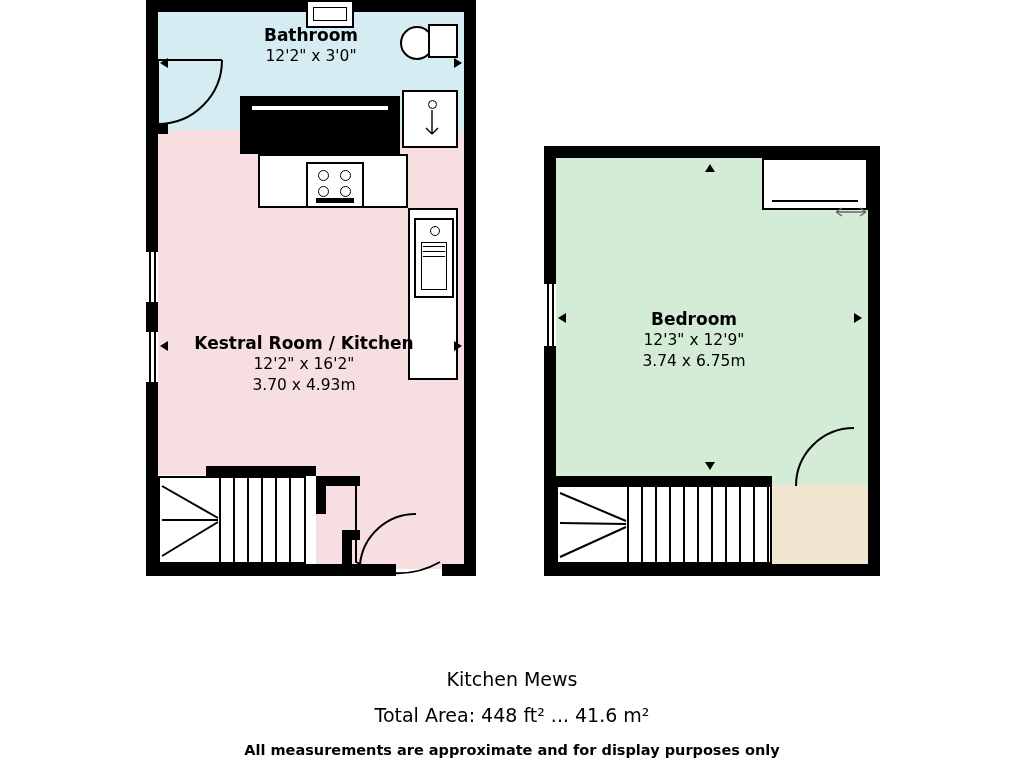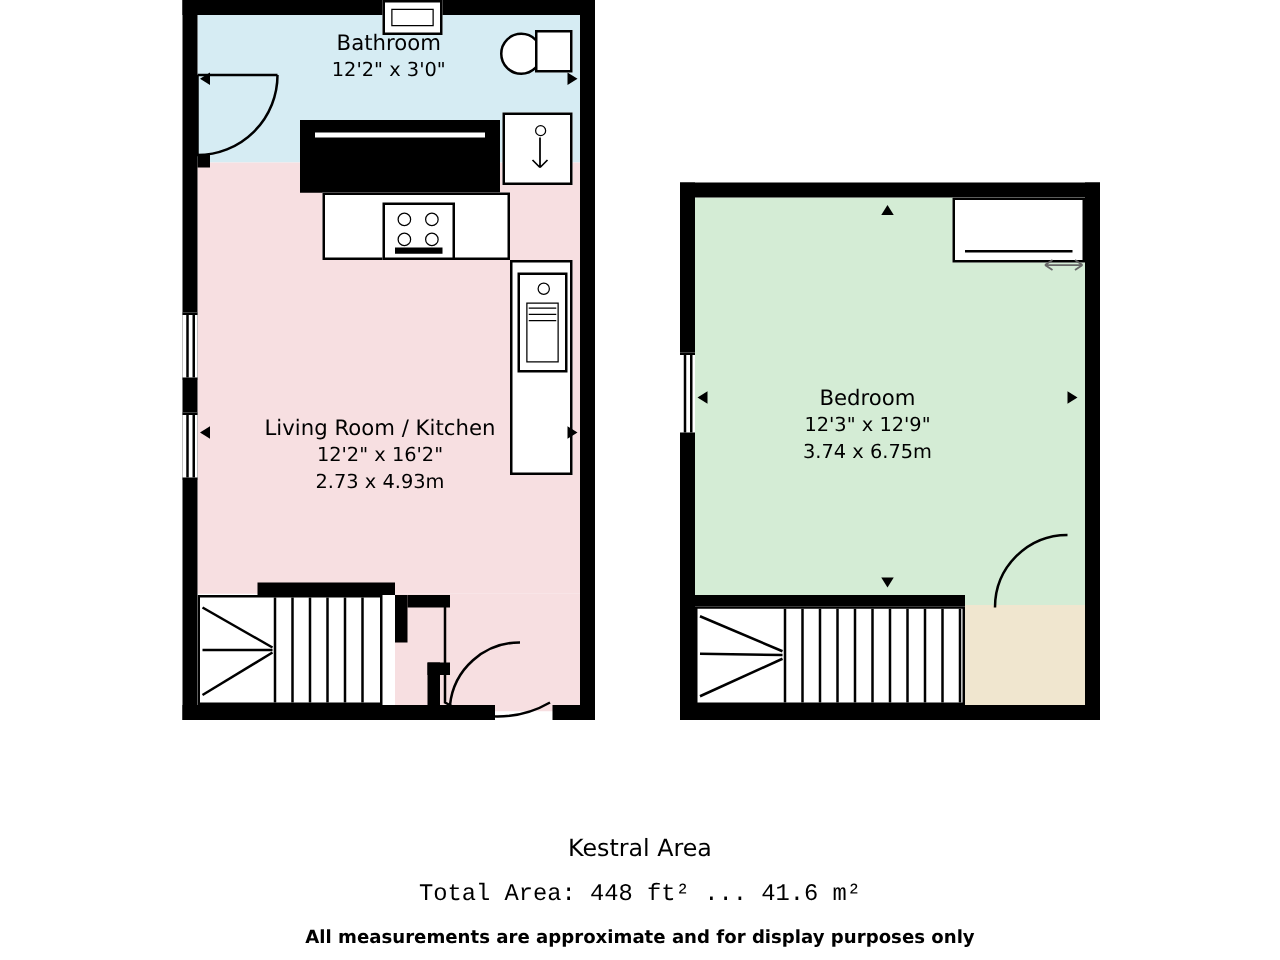--- a/index.html
+++ b/index.html
@@ -26,21 +26,21 @@
   .abs { position: absolute; }
   .wall { position: absolute; background: #000000; }
   .fill { position: absolute; }
   .label {
     position: absolute;
     text-align: center;
     line-height: 1.32;
     white-space: nowrap;
   }
   .label .rm-name {
-    font-weight: normal;
+    font-weight: bold;
     font-size: 17px;
     display: block;
   }
   .label .rm-dim {
     font-size: 15.5px;
     display: block;
   }
   .fixture {
     position: absolute;
     background: #ffffff;
@@ -61,21 +61,21 @@
   .arrow-down  { border-left: 5px solid transparent; border-right: 5px solid transparent; border-top: 8px solid #000; }
 
   
   .footer {
     position: absolute;
     left: 0;
     width: 1024px;
     text-align: center;
   }
   .f-title { top: 668px; font-size: 19px; }
-  .f-area  { top: 704px; font-size: 19px; font-family: Liberation Mono, monospace; }
+  .f-area  { top: 704px; font-size: 19px; }
   .f-note  { top: 742px; font-size: 14.5px; font-weight: bold; }
 
   svg { display: block; overflow: visible; }
 </style>
 </head>
 <body>
 
 <div class="stage">
 
   <div class="abs" style="left:146px; top:0px; width:330px; height:576px;">
@@ -176,23 +176,23 @@
     <div class="arrow arrow-left" style="left:14px; top:341px;"></div>
     <div class="arrow arrow-right" style="left:308px; top:341px;"></div>
   </div>
 
   <div class="label" style="left:158px; top:24px; width:306px;">
     <span class="rm-name">Bathroom</span>
     <span class="rm-dim">12'2" x 3'0"</span>
   </div>
 
   <div class="label" style="left:151px; top:332px; width:306px;">
-    <span class="rm-name">Living Room / Kitchen</span>
+    <span class="rm-name">Kestral Room / Kitchen</span>
     <span class="rm-dim">12'2" x 16'2"</span>
-    <span class="rm-dim">2.73 x 4.93m</span>
+    <span class="rm-dim">3.70 x 4.93m</span>
   </div>
 
   <div class="abs" style="left:544px; top:146px; width:336px; height:430px;">
 
     <div class="fill" style="left:12px; top:12px; width:312px; height:326px; background:#d4ecd5;"></div>
     <div class="fill" style="left:228px; top:338px; width:96px; height:80px; background:#f0e6cf;"></div>
 
     <div class="wall" style="left:0px; top:0px; width:336px; height:12px;"></div>
     <div class="wall" style="left:0px; top:0px; width:12px; height:430px;"></div>
     <div class="wall" style="left:324px; top:0px; width:12px; height:430px;"></div>
@@ -244,17 +244,17 @@
     <div class="arrow arrow-left" style="left:14px; top:167px;"></div>
     <div class="arrow arrow-right" style="left:310px; top:167px;"></div>
   </div>
 
   <div class="label" style="left:556px; top:308px; width:276px;">
     <span class="rm-name">Bedroom</span>
     <span class="rm-dim">12'3" x 12'9"</span>
     <span class="rm-dim">3.74 x 6.75m</span>
   </div>
 
-  <div class="footer f-title">Kestral Area</div>
+  <div class="footer f-title">Kitchen Mews</div>
   <div class="footer f-area">Total Area: 448 ft² ... 41.6 m²</div>
   <div class="footer f-note">All measurements are approximate and for display purposes only</div>
 
 </div>
 
 </body></html>

